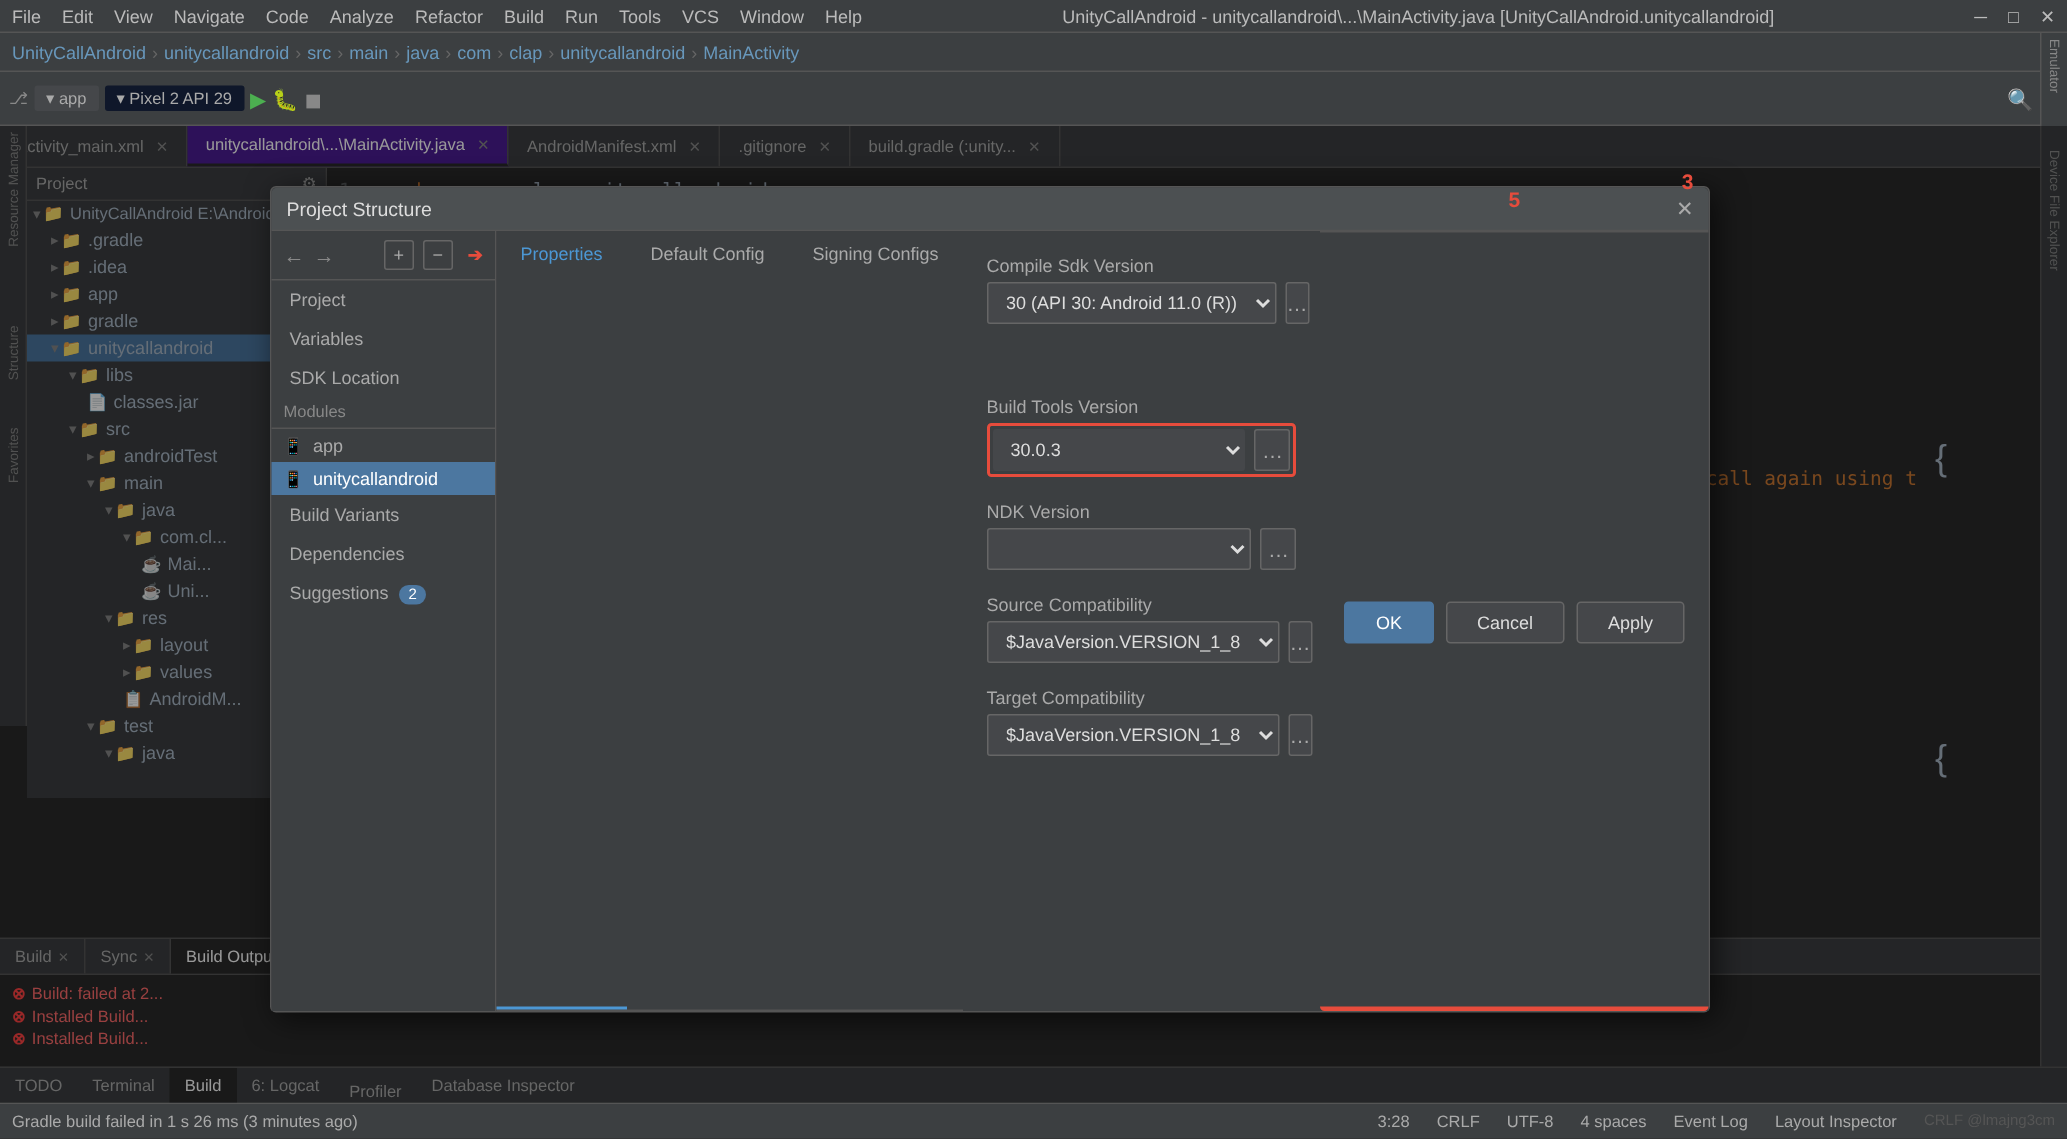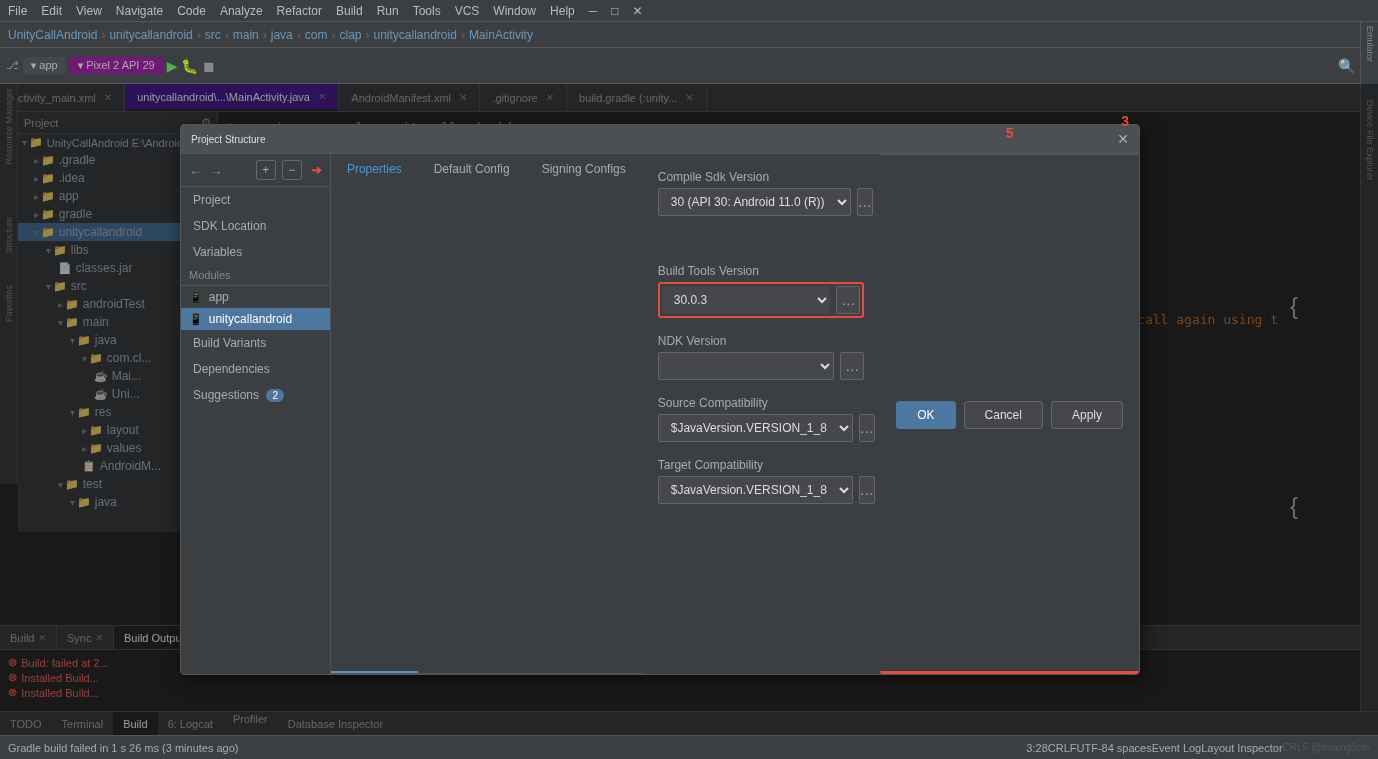--- a/index.html
+++ b/index.html
@@ -186,21 +186,21 @@
       background: #3c3f41;
       display: flex;
       align-items: center;
       padding: 0 8px;
       gap: 12px;
       font-size: 11px;
       color: #aaa;
       border-top: 1px solid #555;
     }
     .status-left { flex: 1; }
-    .status-right { display: flex; gap: 0; }
+    .status-right { display: flex; gap: 18px; }
 
     
     .right-icons {
       position: absolute;
       right: 0;
       top: 22px;
       width: 18px;
       background: #3c3f41;
       display: flex;
       flex-direction: column;
@@ -262,21 +262,21 @@
     }
     .dialog-title {
       display: flex;
       align-items: center;
       justify-content: space-between;
       padding: 6px 10px;
       background: #4c5052;
       border-bottom: 1px solid #555;
       border-radius: 4px 4px 0 0;
     }
-    .dialog-title-text { font-size: 10px; color: #ddd; font-weight: 500; }
+    .dialog-title-text { font-size: 13px; color: #ddd; font-weight: 500; }
     .dialog-close { color: #aaa; cursor: pointer; font-size: 14px; }
     .dialog-body {
       display: flex;
       height: 520px;
     }
 
     
     .dialog-nav {
       width: 180px;
       background: #3c3f41;
@@ -455,20 +455,21 @@
   <span>Navigate</span>
   <span>Code</span>
   <span>Analyze</span>
   <span>Refactor</span>
   <span>Build</span>
   <span>Run</span>
   <span>Tools</span>
   <span>VCS</span>
   <span>Window</span>
   <span>Help</span>
+  <span class="menu-title">UnityCallAndroid - unitycallandroid\...\MainActivity.java [UnityCallAndroid.unitycallandroid]</span>
 
   <span>─</span>
   <span>□</span>
   <span>✕</span>
 </div>
 
 <div class="breadcrumb-bar">
   <span>UnityCallAndroid</span>
   <span class="sep">›</span>
   <span>unitycallandroid</span>
@@ -484,21 +485,21 @@
   <span>clap</span>
   <span class="sep">›</span>
   <span>unitycallandroid</span>
   <span class="sep">›</span>
   <span>MainActivity</span>
 </div>
 
 <div class="toolbar">
   <span style="color:#888;font-size:11px;">⎇</span>
   <span style="color:#aaa;font-size:11px;background:#45474a;padding:2px 8px;border-radius:2px;">▾ app</span>
-  <span style="color:#aaa;font-size:11px;background:#701a75;padding:2px 8px;border-radius:2px;">▾ Pixel 2 API 29</span>
+  <span style="color:#aaa;font-size:11px;background:#0f172a;padding:2px 8px;border-radius:2px;">▾ Pixel 2 API 29</span>
   <span style="color:#4caf50;font-size:14px;">▶</span>
   <span style="color:#888;font-size:14px;">🐛</span>
   <span style="color:#888;font-size:14px;">◼</span>
   <span style="flex:1;"></span>
   <span style="color:#888;font-size:14px;">🔍</span>
   <span style="color:#888;font-size:14px;">⚙</span>
 </div>
 
 <div class="tabs-bar">
   <div class="tab">
@@ -667,22 +668,22 @@
           <button class="nav-btn">←</button>
           <button class="nav-btn">→</button>
           <span style="flex:1;"></span>
           <button class="nav-add-btn">+</button>
           <button class="nav-add-btn">−</button>
 
           <span style="color:#e74c3c;font-weight:bold;margin-left:4px;">➔</span>
         </div>
 
         <div class="dialog-nav-item">Project</div>
+        <div class="dialog-nav-item">Variables</div>
         <div class="dialog-nav-item">SDK Location</div>
-        <div class="dialog-nav-item">Variables</div>
 
         <div class="dialog-nav-modules">Modules</div>
 
         <div class="module-item">
           <span class="module-icon">📱</span>
           <span>app</span>
         </div>
         <div class="module-item active">
           <span class="module-icon">📱</span>
           <span>unitycallandroid</span>
@@ -798,21 +799,21 @@
       <span class="error-icon">⊗</span>
       <span>Installed Build...</span>
     </div>
     <div class="build-error">
       <span class="error-icon">⊗</span>
       <span>Installed Build...</span>
     </div>
   </div>
 </div>
 
-<div style="position:absolute;bottom:24px;left:0;right:0;height:24px;background:#3c3f41;border-top:1px solid #555;display:flex;align-items:flex-end;z-index:50;">
+<div style="position:absolute;bottom:24px;left:0;right:0;height:24px;background:#3c3f41;border-top:1px solid #555;display:flex;align-items:flex-start;z-index:50;">
   <div style="padding:0 10px;font-size:11px;color:#aaa;cursor:pointer;height:100%;display:flex;align-items:center;">TODO</div>
   <div style="padding:0 10px;font-size:11px;color:#aaa;cursor:pointer;height:100%;display:flex;align-items:center;">Terminal</div>
   <div style="padding:0 10px;font-size:11px;color:#fff;cursor:pointer;height:100%;display:flex;align-items:center;background:#2b2b2b;">Build</div>
   <div style="padding:0 10px;font-size:11px;color:#aaa;cursor:pointer;height:100%;display:flex;align-items:center;">6: Logcat</div>
   <div style="padding:16px 10px;font-size:11px;color:#aaa;cursor:pointer;height:100%;display:flex;align-items:center;">Profiler</div>
   <div style="padding:3px 10px;font-size:11px;color:#aaa;cursor:pointer;height:100%;display:flex;align-items:center;">Database Inspector</div>
 </div>
 
 <div class="status-bar">
   <span class="status-left">Gradle build failed in 1 s 26 ms (3 minutes ago)</span>

